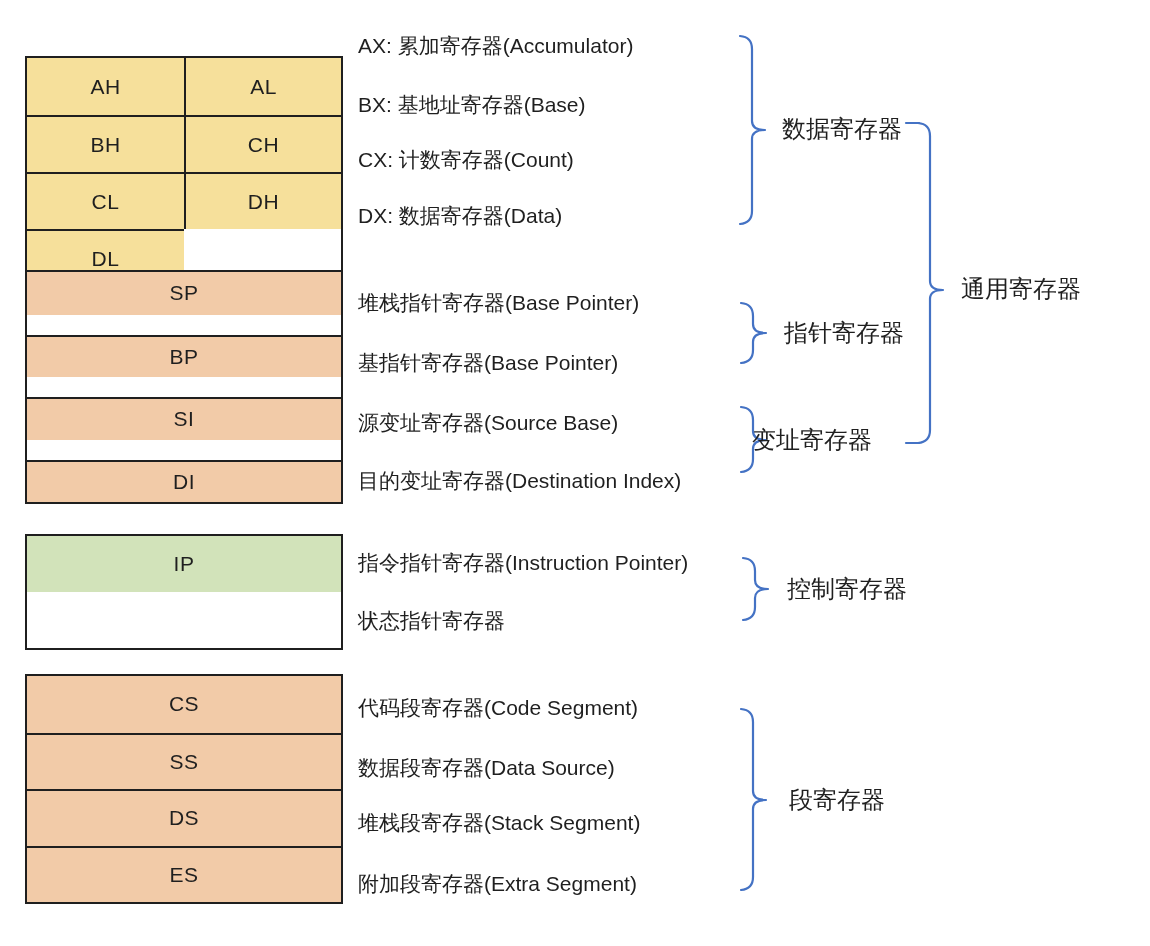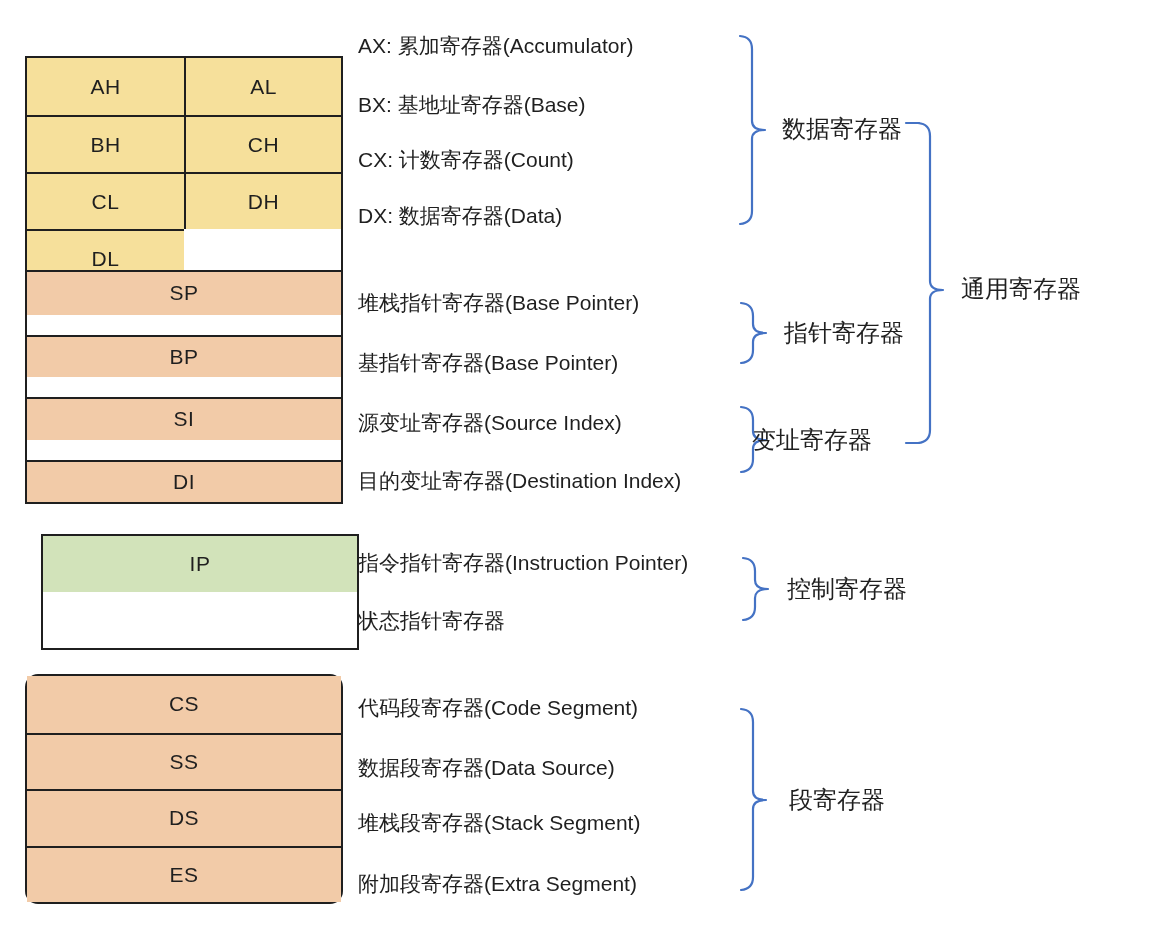--- a/index.html
+++ b/index.html
@@ -39,23 +39,23 @@
   }
   
   .byte-table { top: 16px; height: 232px; grid-template-columns: 1fr 1fr; grid-template-rows: repeat(4, 1fr); margin-top: 40px; }
   .byte-table .cell { background: var(--byte-fill); }
   .byte-table .cell:nth-child(n+3) { border-top: 2px solid var(--border); }
   .byte-table .cell:nth-child(even) { border-left: 2px solid var(--border); }
   
   .single .cell + .cell { border-top: 2px solid var(--border); }
   .pointer-table { top: 270px; height: 234px; grid-template-rows: repeat(4, 1fr); gap: 20px; }
   .pointer-table .cell { background: var(--pointer-fill); }
-  .control-table { top: 534px; height: 116px; grid-template-rows: repeat(2, 1fr); margin-left: 16px; }
+  .control-table { top: 534px; height: 116px; grid-template-rows: repeat(2, 1fr); }
   .control-table .cell { background: var(--control-fill); }
-  .segment-table { top: 674px; height: 230px; grid-template-rows: repeat(4, 1fr); border-radius: 13px; }
+  .segment-table { top: 674px; height: 230px; grid-template-rows: repeat(4, 1fr); }
   .segment-table .cell { background: var(--segment-fill); }
 
   .desc {
     position: absolute;
     left: 358px;
     transform: translateY(-50%);
     font-size: 21px;
     white-space: nowrap;
   }
   .group-label {
@@ -111,21 +111,21 @@
     <div class="cell">DS</div>
     <div class="cell">ES</div>
   </div>
 
   <div class="desc" style="top:46px">AX: 累加寄存器(Accumulator)</div>
   <div class="desc" style="top:105px">BX: 基地址寄存器(Base)</div>
   <div class="desc" style="top:160px">CX: 计数寄存器(Count)</div>
   <div class="desc" style="top:216px">DX: 数据寄存器(Data)</div>
   <div class="desc" style="top:303px">堆栈指针寄存器(Base Pointer)</div>
   <div class="desc" style="top:363px">基指针寄存器(Base Pointer)</div>
-  <div class="desc" style="top:423px">源变址寄存器(Source Index)</div>
+  <div class="desc" style="top:423px">源变址寄存器(Source Base)</div>
   <div class="desc" style="top:481px">目的变址寄存器(Destination Index)</div>
   <div class="desc" style="top:563px">指令指针寄存器(Instruction Pointer)</div>
   <div class="desc" style="top:621px">状态指针寄存器</div>
   <div class="desc" style="top:708px">代码段寄存器(Code Segment)</div>
   <div class="desc" style="top:768px">数据段寄存器(Data Source)</div>
   <div class="desc" style="top:823px">堆栈段寄存器(Stack Segment)</div>
   <div class="desc" style="top:884px">附加段寄存器(Extra Segment)</div>
 
   <svg class="brace-overlay" viewBox="0 0 1150 946" xmlns="http://www.w3.org/2000/svg">
     <path class="brace-path" d="M 740,36 Q 752,37 752,49 L 752,121 Q 752,130 765,130 Q 752,130 752,139 L 752,211 Q 752,223 740,224"></path>

